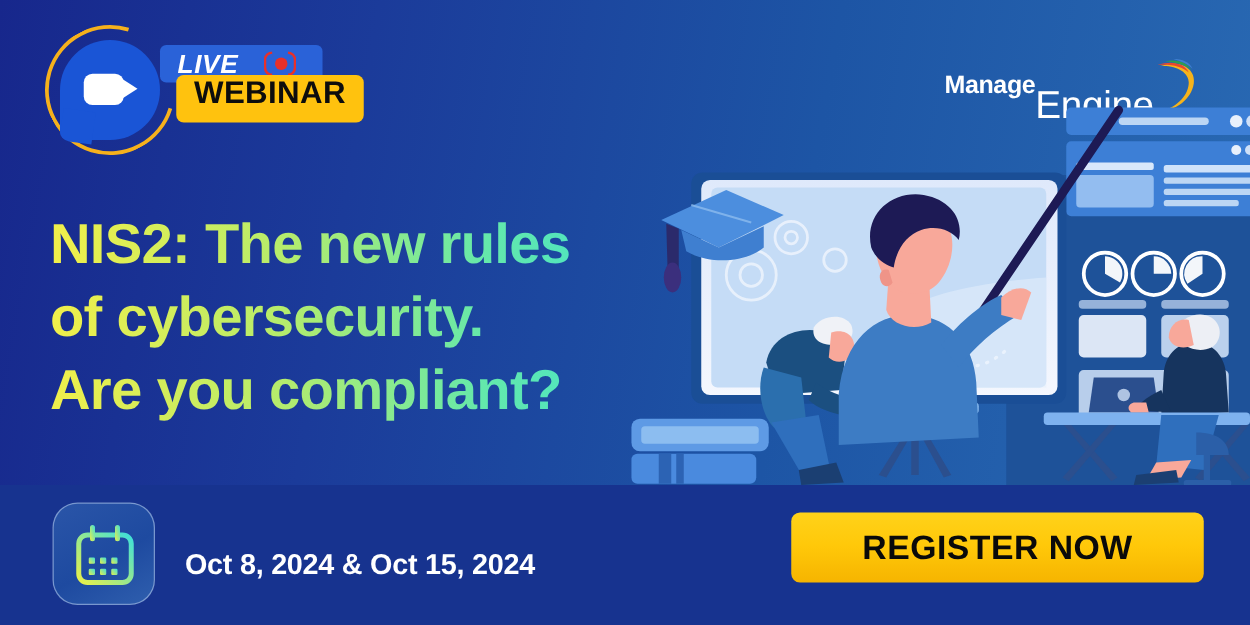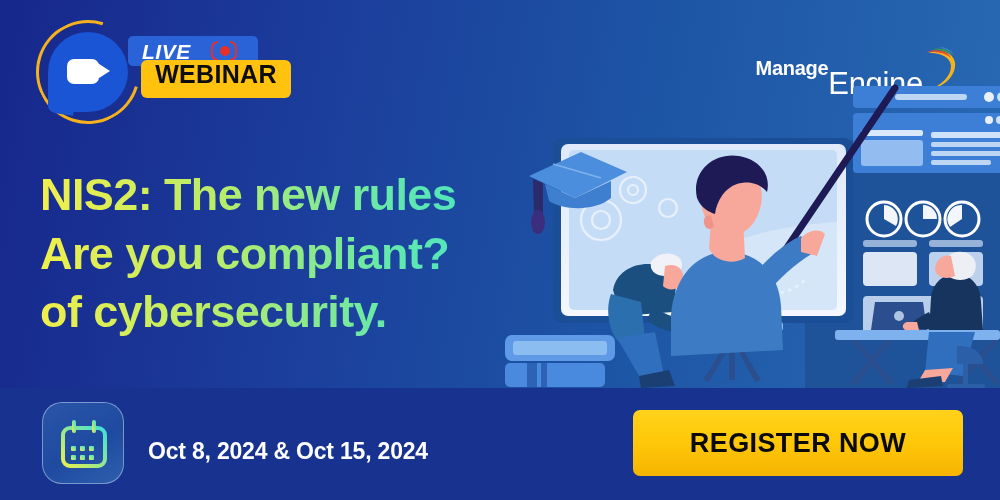--- a/index.html
+++ b/index.html
@@ -111,21 +111,21 @@
   }
   #cal-tile svg { position:absolute; left:16px; top:15px; width:50px; height:52px; }
 
   #dates {
     position:absolute; left:148px; top:50px;
     color:#ffffff; font-size:23px; font-weight:bold; letter-spacing:-.2px;
   }
 
   #register-btn {
     position:absolute; left:633px; top:22px;
-    width:330px; height:66px; border-radius:7px;
+    width:330px; height:56px; border-radius:7px;
     background:linear-gradient(180deg,#ffd21a 0%, #ffc809 48%, #f6b400 100%);
     display:flex; align-items:center; justify-content:center;
     border:none; cursor:pointer;
     font-family:"Liberation Sans", sans-serif;
   }
   #register-btn .txt {
     color:#0a0a0a; font-size:27px; font-weight:bold; letter-spacing:.4px;
   }
 </style>
 </head>
@@ -163,22 +163,22 @@
         <path d="M4 6 C20 0 33 8 31 20 C29 33 16 41 6 42 C18 38 27 29 27 19 C27 11 17 5 4 6 Z" fill="#f5b31b"></path>
         <path d="M2 5 C14 1 24 4 27 11 C22 6 12 4 2 5 Z" fill="#e8472f"></path>
         <path d="M8 2 C18 0 26 3 29 9 C25 5 17 3 8 2 Z" fill="#2f9e4f"></path>
         <path d="M14 0 C22 0 28 3 30 8 C26 4 21 2 14 0 Z" fill="#3f7fd0"></path>
       </svg>
     </span>
   </div>
 
   <div id="headline">
     <span class="ln">NIS2: The new rules</span>
+    <span class="ln">of cybersecurity.</span>
     <span class="ln">Are you compliant?</span>
-    <span class="ln">of cybersecurity.</span>
   </div>
 
   <div id="illus">
   <svg viewBox="0 0 495 310" xmlns="http://www.w3.org/2000/svg">
     <defs>
       <linearGradient id="bdGrad" x1="0" y1="0" x2="0" y2="1">
         <stop offset="0" stop-color="#dfe9fb"></stop>
             <stop offset="1" stop-color="#f4f7fe"></stop>
       </linearGradient>
     </defs>

